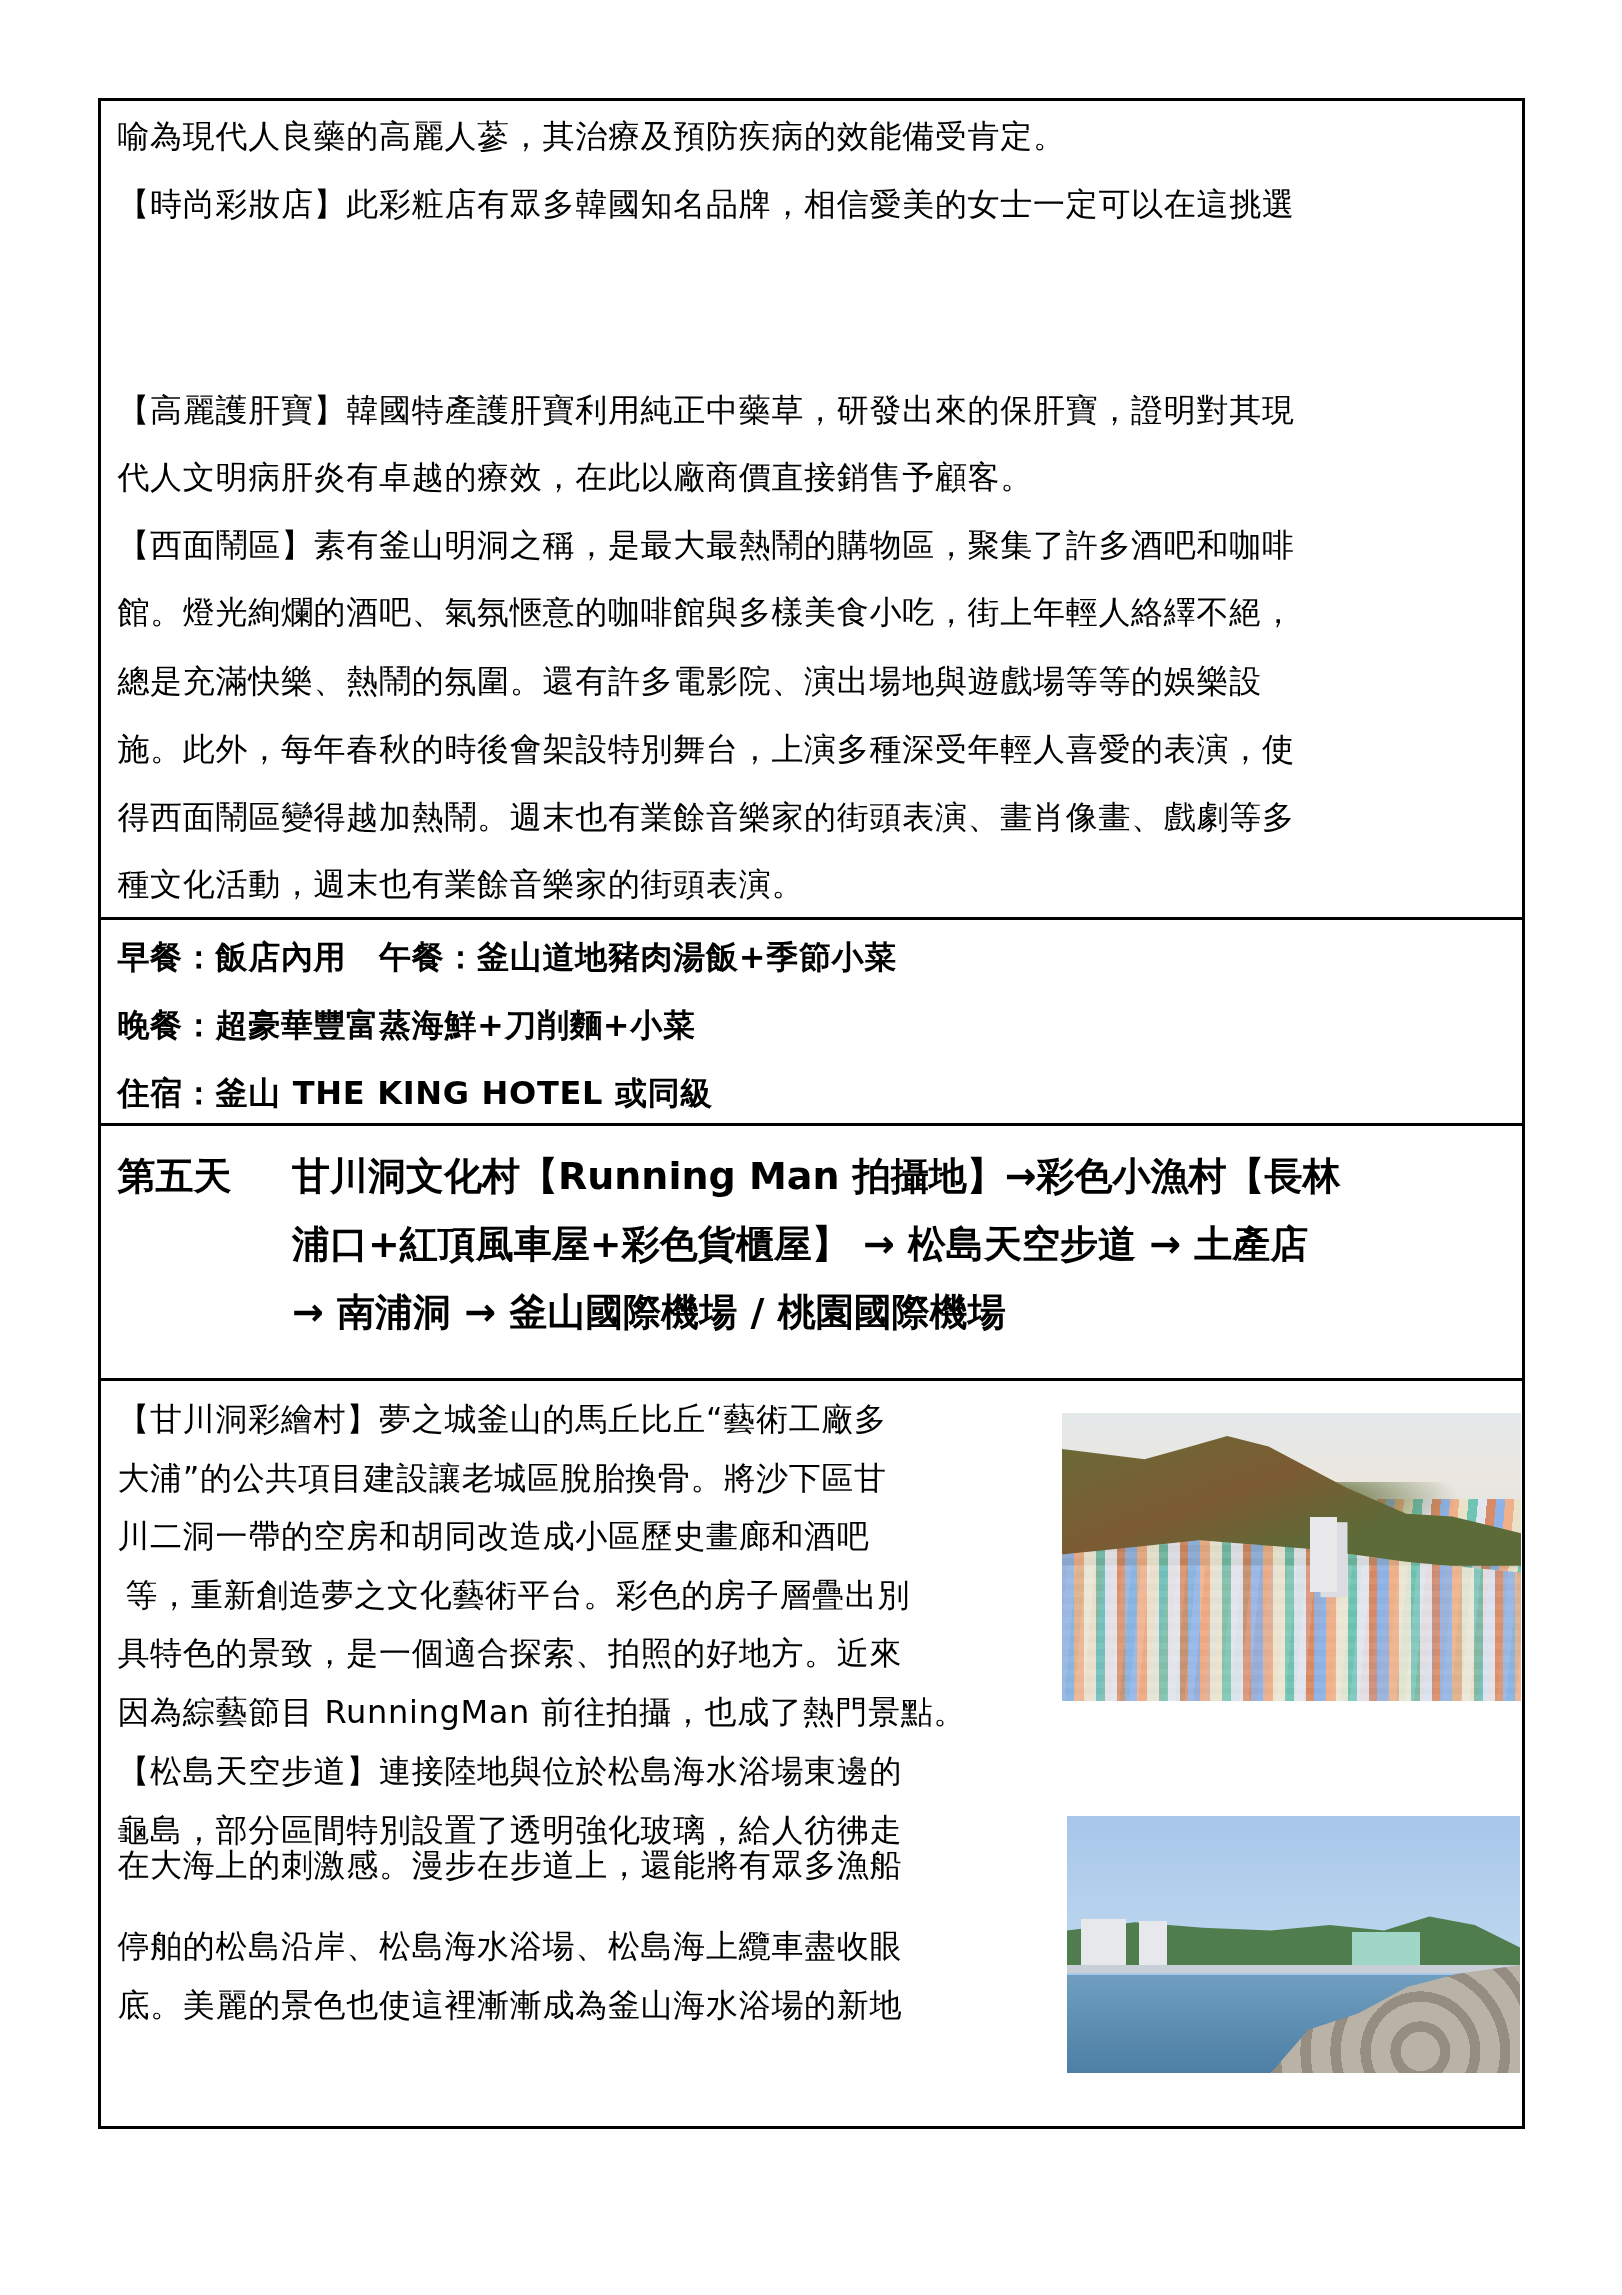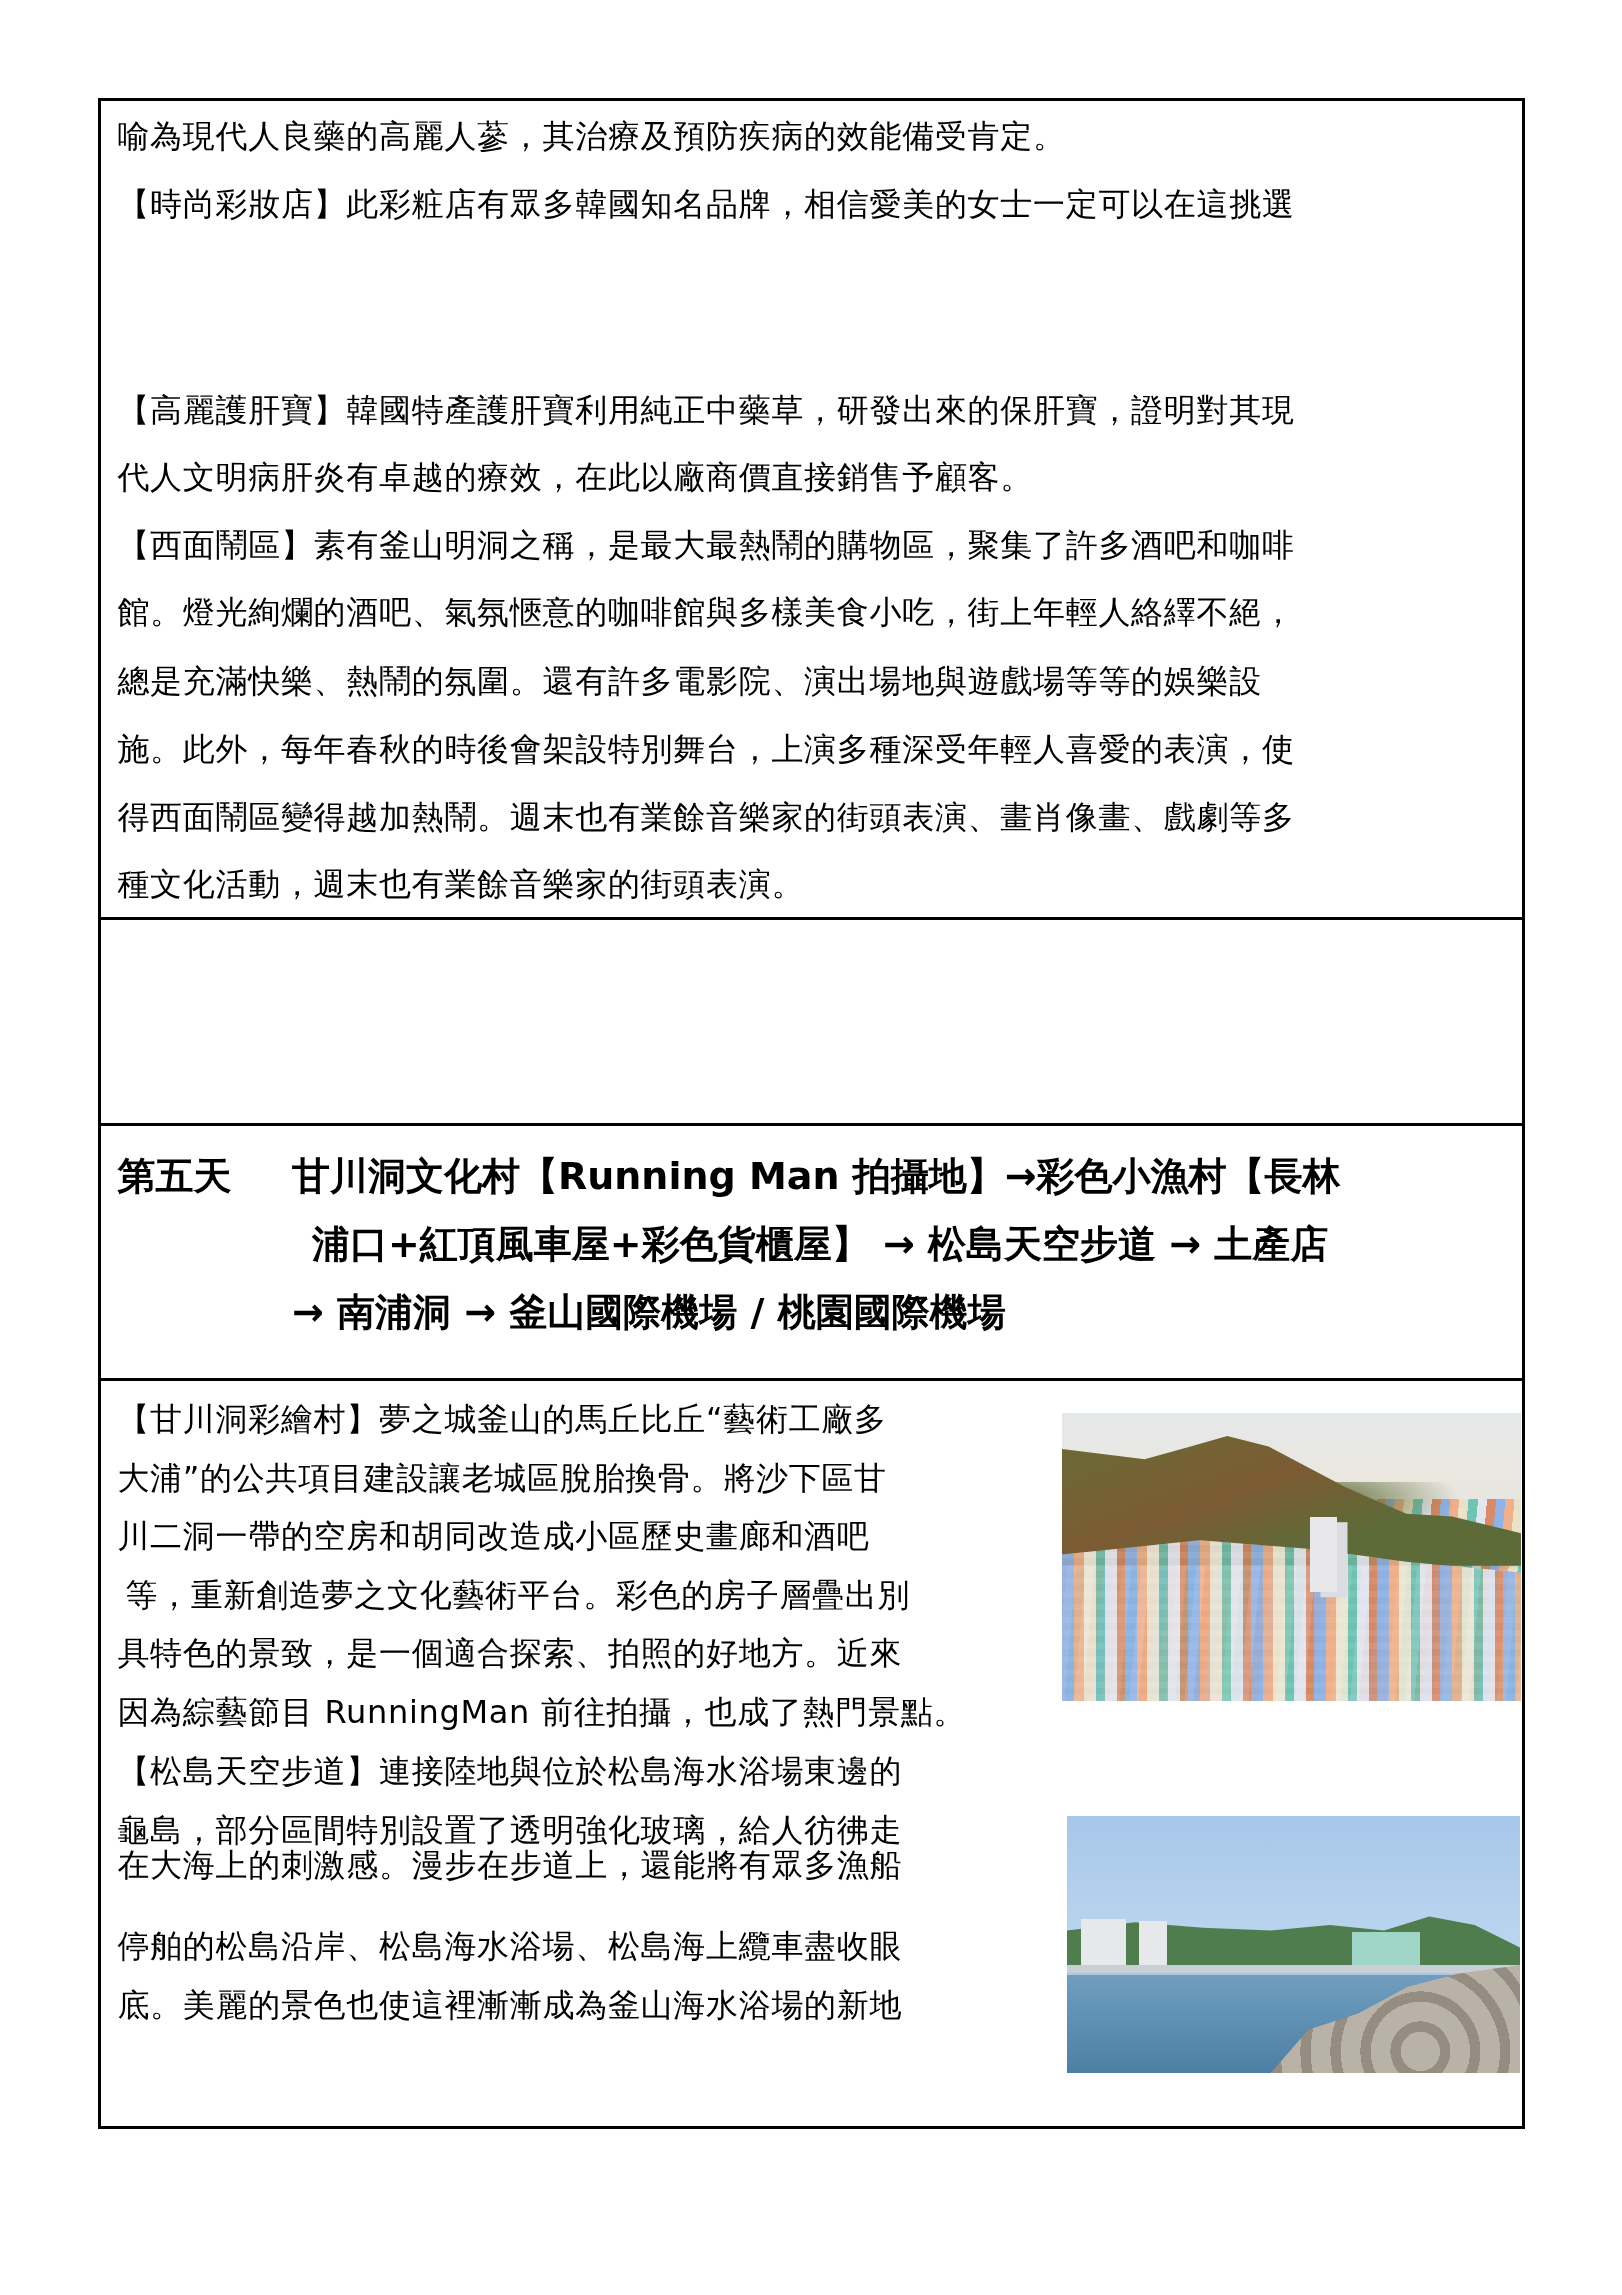--- a/index.html
+++ b/index.html
@@ -68,27 +68,32 @@
     <div class="line" style="top:425px;">【西面鬧區】素有釜山明洞之稱，是最大最熱鬧的購物區，聚集了許多酒吧和咖啡</div>
     <div class="line" style="top:492px;">館。燈光絢爛的酒吧、氣氛愜意的咖啡館與多樣美食小吃，街上年輕人絡繹不絕，</div>
     <div class="line" style="top:561px;">總是充滿快樂、熱鬧的氛圍。還有許多電影院、演出場地與遊戲場等等的娛樂設</div>
     <div class="line" style="top:629px;">施。此外，每年春秋的時後會架設特別舞台，上演多種深受年輕人喜愛的表演，使</div>
     <div class="line" style="top:697px;">得西面鬧區變得越加熱鬧。週末也有業餘音樂家的街頭表演、畫肖像畫、戲劇等多</div>
     <div class="line" style="top:764px;">種文化活動，週末也有業餘音樂家的街頭表演。</div>
   </div>
 
   <div class="divider" style="top:816px;"></div>
 
+  <div class="row" style="top:819px;height:203px;">
+    <div class="line bold" style="top:17.7px;">早餐：飯店內用　午餐：釜山道地豬肉湯飯+季節小菜</div>
+    <div class="line bold" style="top:86px;">晚餐：超豪華豐富蒸海鮮+刀削麵+小菜</div>
+    <div class="line bold" style="top:154px;">住宿：釜山  THE KING HOTEL  或同級</div>
+  </div>
 
   <div class="divider" style="top:1022px;"></div>
 
   <div class="row" style="top:1025px;height:252px;">
     <div class="day-label" style="top:24px;">第五天</div>
     <div class="route-line" style="top:24px;">甘川洞文化村【Running Man 拍攝地】→彩色小漁村【長林</div>
-    <div class="route-line" style="top:92px;margin-left:20px;">浦口+紅頂風車屋+彩色貨櫃屋】 → 松島天空步道 → 土產店</div>
+    <div class="route-line" style="top:92px;">浦口+紅頂風車屋+彩色貨櫃屋】 → 松島天空步道 → 土產店</div>
     <div class="route-line" style="top:160px;">→ 南浦洞 → 釜山國際機場 / 桃園國際機場</div>
   </div>
 
   <div class="divider" style="top:1277px;"></div>
 
   <div class="row" style="top:1281px;height:931px;">
     <div>
       <div class="line" style="top:18.3px;">【甘川洞彩繪村】夢之城釜山的馬丘比丘“藝術工廠多</div>
       <div class="line" style="top:77px;">大浦”的公共項目建設讓老城區脫胎換骨。將沙下區甘</div>
       <div class="line" style="top:135px;">川二洞一帶的空房和胡同改造成小區歷史畫廊和酒吧</div>

